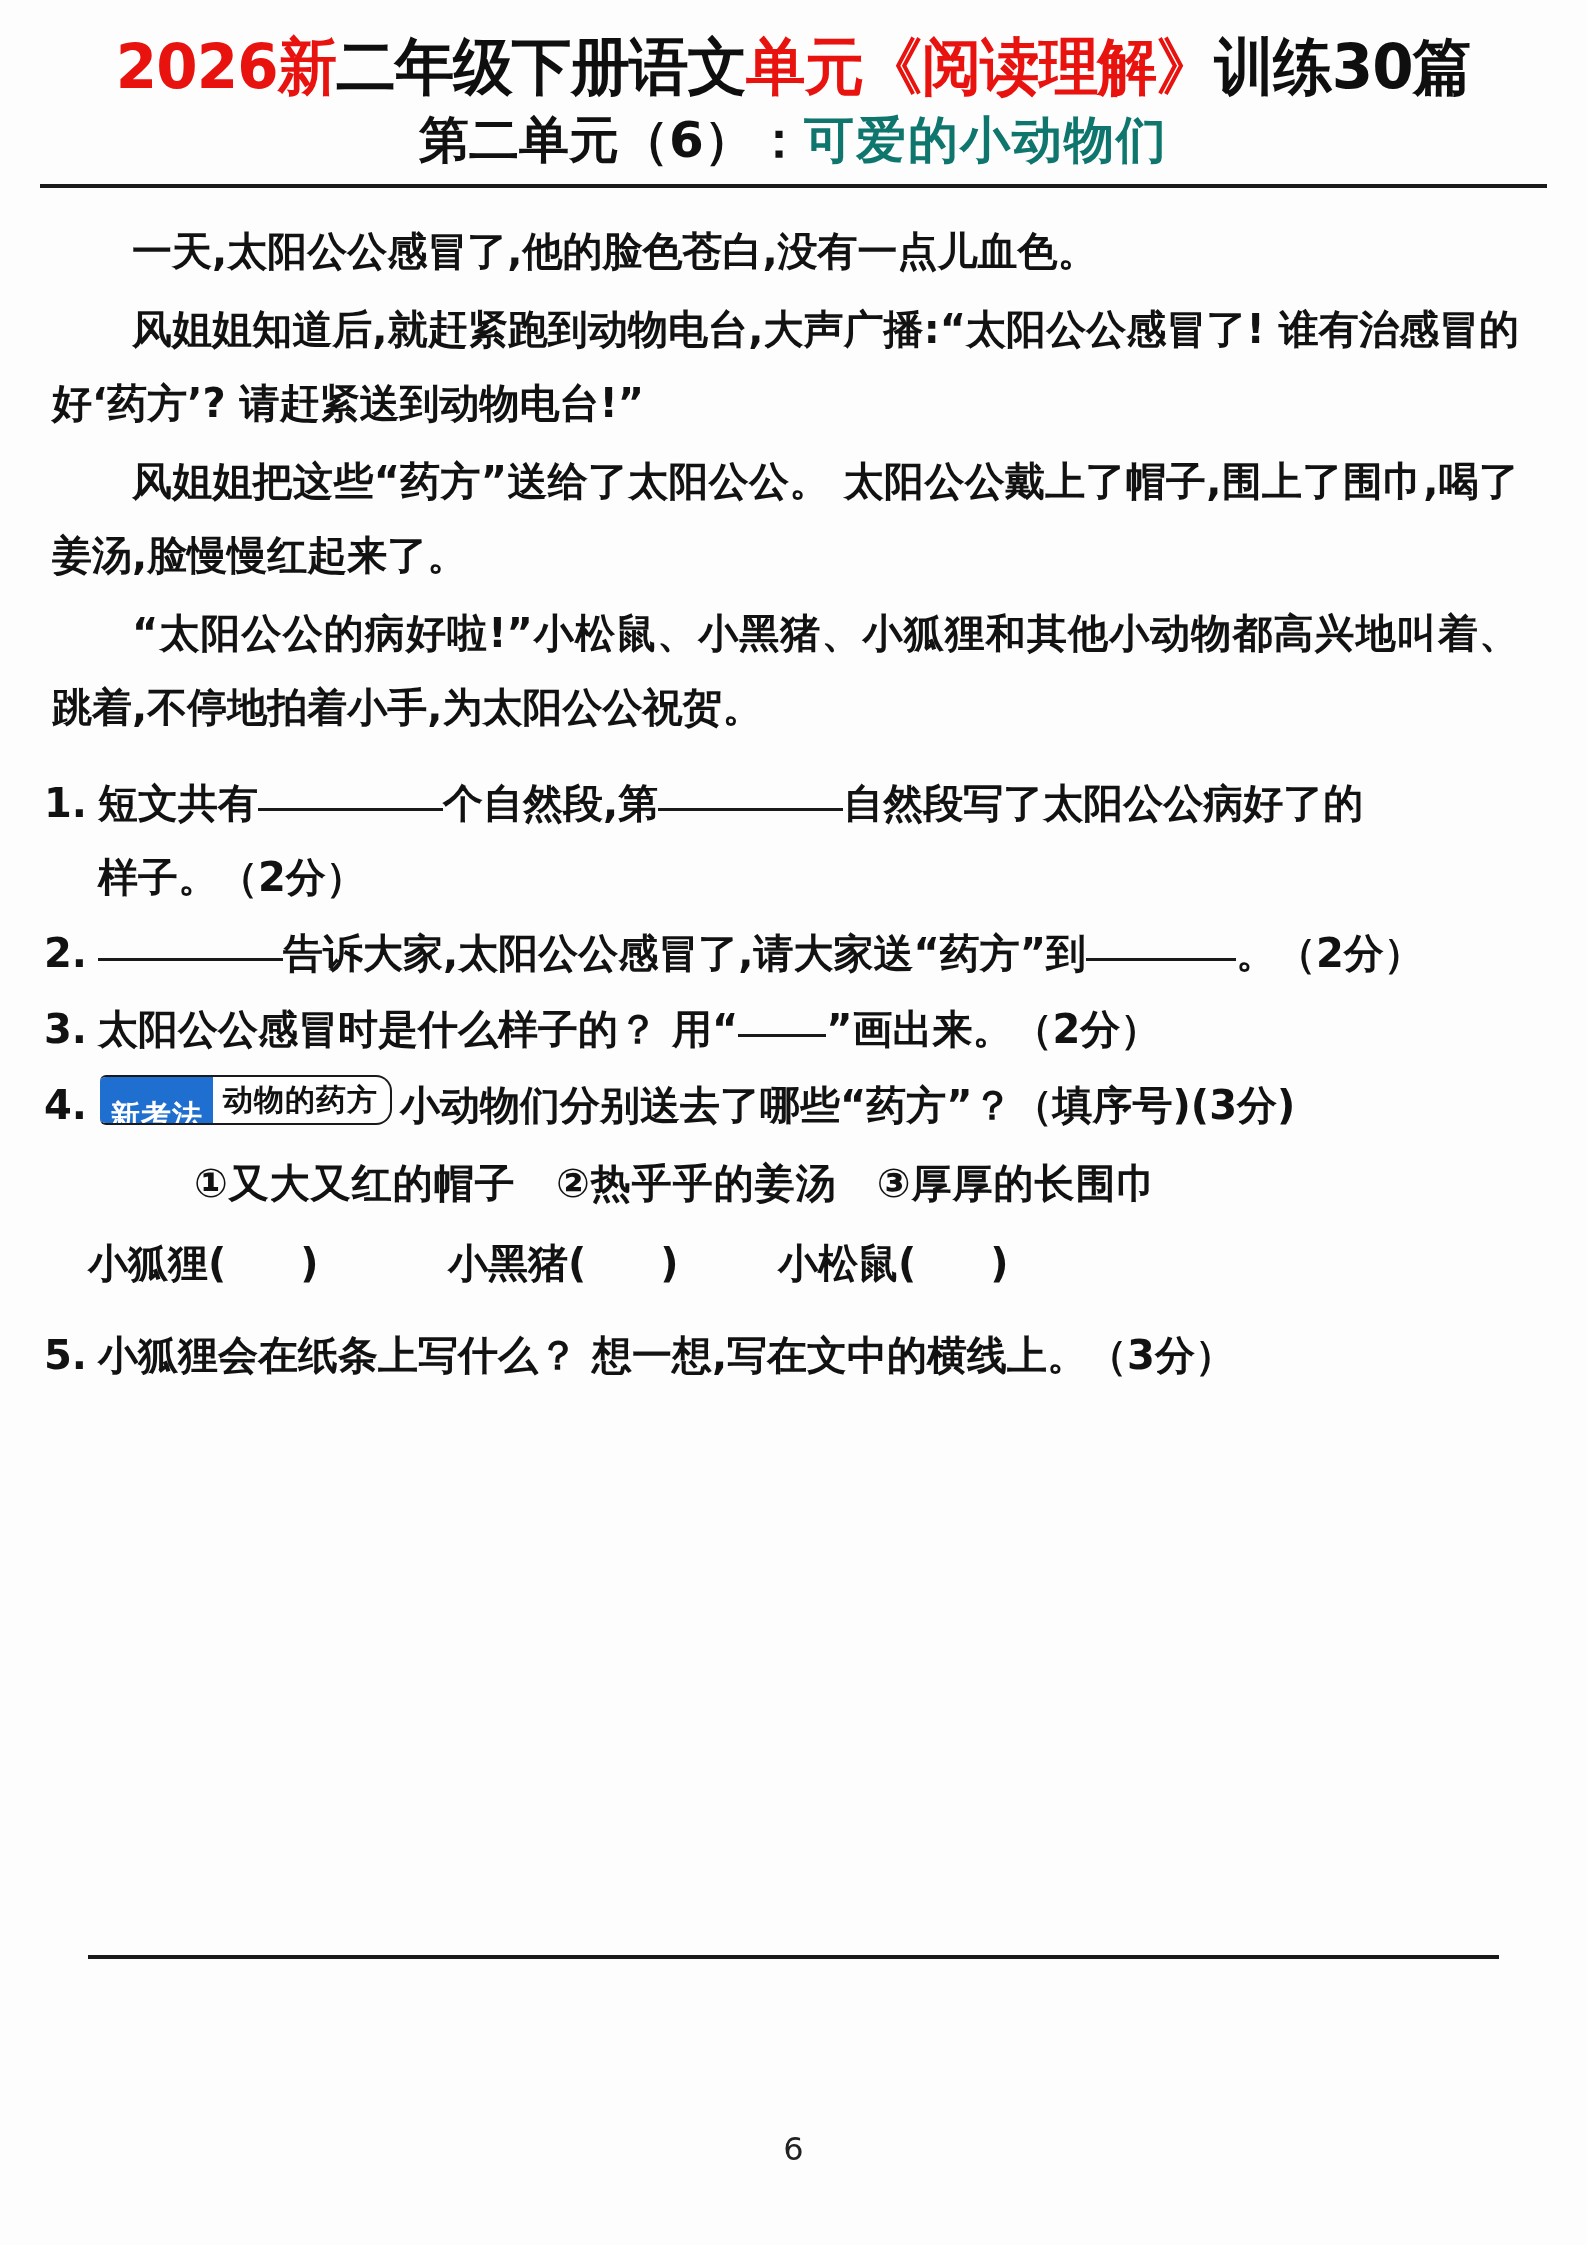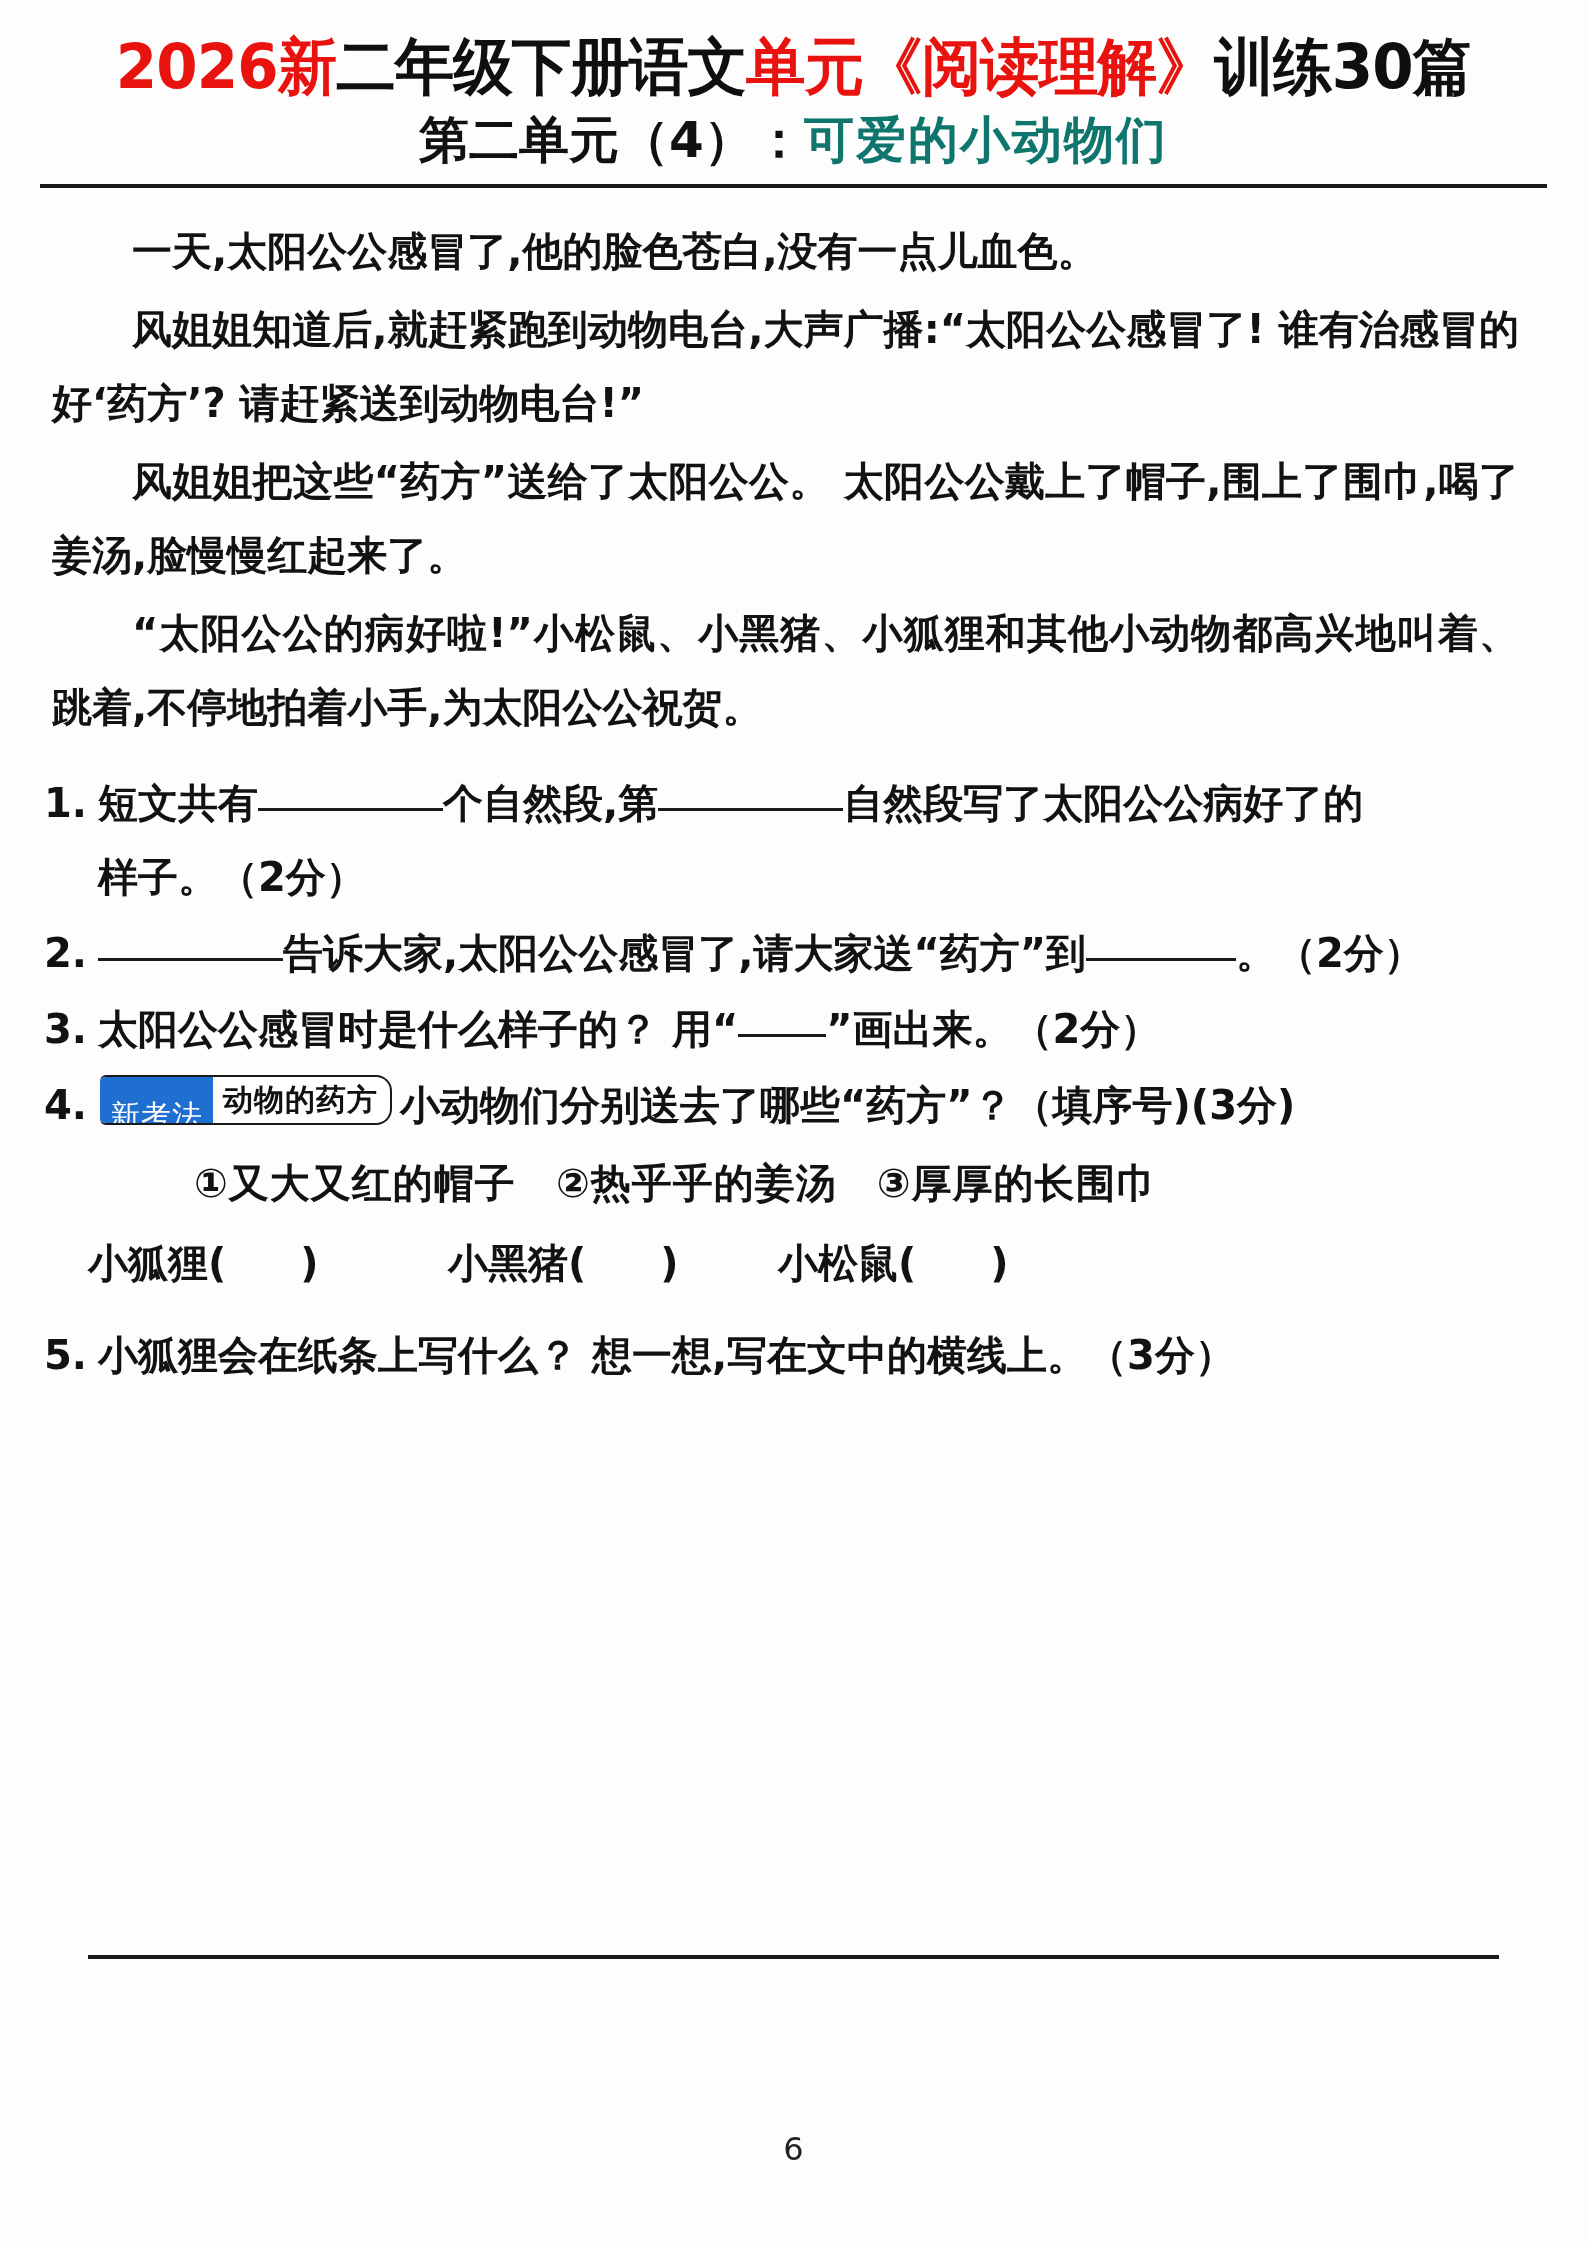--- a/index.html
+++ b/index.html
@@ -135,21 +135,21 @@
     border-radius: 6px 16px 16px 6px;
     overflow: hidden;
     border: 2px solid #1a1a1a;
     border-left: none;
     background: #ffffff;
   }
   .badge-left {
     background: #1f6fd0;
     color: #ffffff;
     font-size: 30px;
-    font-weight: 400;
+    font-weight: 700;
     line-height: 46px;
     padding: 16px 10px;
     letter-spacing: 1px;
   }
   .badge-right {
     color: #111111;
     font-size: 30px;
     font-weight: 700;
     line-height: 46px;
     padding: 0 12px 16px 10px;
@@ -208,21 +208,21 @@
 </head>
 <body>
 
 <div class="page">
 
   <div class="header">
     <div class="main-title">
       <span class="red">2026新</span><span class="blk">二年级下册语文</span><span class="red">单元《阅读理解》</span><span class="blk">训练30篇</span>
     </div>
     <div class="sub-title">
-      <span>第二单元（4）：</span><span class="cyan">可爱的小动物们</span>
+      <span>第二单元（6）：</span><span class="cyan">可爱的小动物们</span>
     </div>
     <div class="rule-top"></div>
   </div>
 
   <div class="body-wrap">
     <p class="para lastline-free">一天,太阳公公感冒了,他的脸色苍白,没有一点儿血色。</p>
     <p class="para">风姐姐知道后,就赶紧跑到动物电台,大声广播:“太阳公公感冒了! 谁有治感冒的好‘药方’? 请赶紧送到动物电台!”</p>
     <p class="para">风姐姐把这些“药方”送给了太阳公公。 太阳公公戴上了帽子,围上了围巾,喝了姜汤,脸慢慢红起来了。</p>
     <p class="para">“太阳公公的病好啦!”小松鼠、小黑猪、小狐狸和其他小动物都高兴地叫着、跳着,不停地拍着小手,为太阳公公祝贺。</p>
   </div>

